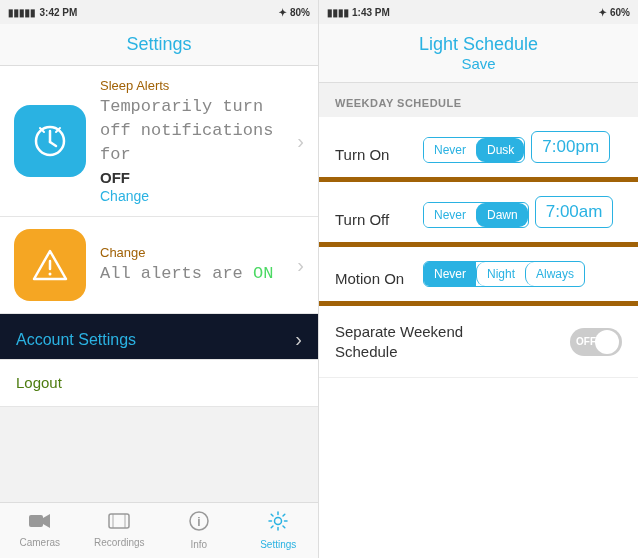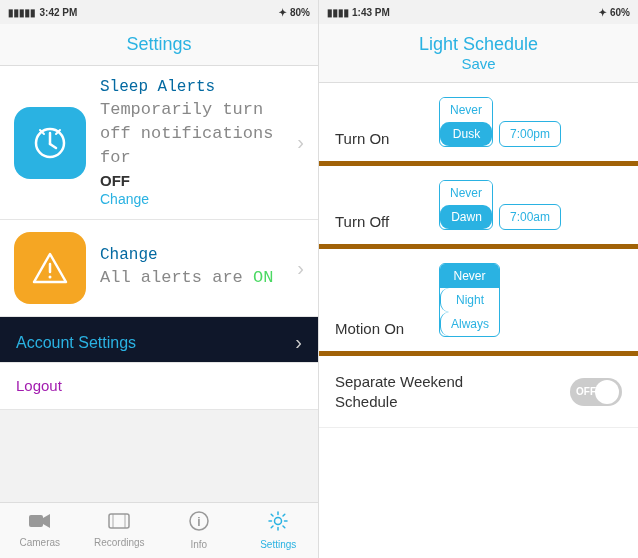--- a/index.html
+++ b/index.html
@@ -90,25 +90,24 @@
     }
 
     .icon-blue { background: #2ab2e2; }
     .icon-gold { background: #f5a623; }
 
     .settings-item-content {
       flex: 1;
     }
 
     .settings-item-title {
-      color: #0369a1;
-      font-size: 16px;
+      color: #a16207;
+      font-size: 13px;
       font-weight: 500;
       margin-bottom: 2px;
-      font-family: Liberation Mono, monospace;
     }
 
     .settings-item-subtitle {
       color: #888;
       font-size: 17px;
       line-height: 1.4;
       font-family: Liberation Mono, monospace;
     }
 
     .settings-item-status {
@@ -146,21 +145,21 @@
     }
 
     .logout-item {
       background: #fff;
       padding: 14px 16px;
       border-top: 1px solid #e5e5e5;
       border-bottom: 1px solid #e5e5e5;
     }
 
     .logout-text {
-      color: #a21caf;
+      color: #4d7c0f;
       font-size: 15px;
     }
 
     
     .left-tab-bar {
       background: #f9f9f9;
       border-top: 1px solid #ddd;
       height: 56px;
       display: flex;
       align-items: center;
@@ -279,22 +278,21 @@
       color: #333;
       width: 80px;
       flex-shrink: 0;
     }
 
     .segmented-control {
       display: flex;
       border: 1.5px solid #2ab2e2;
       border-radius: 6px;
       overflow: hidden;
-      margin-left: 24px;
-      flex-direction: column;
+      margin-left: 8px;
     }
 
     .seg-btn {
       padding: 5px 10px;
       font-size: 12px;
       color: #2ab2e2;
       background: #fff;
       cursor: pointer;
       border: none;
       outline: none;
@@ -310,21 +308,21 @@
       border-left: 1.5px solid #2ab2e2;
       border-radius: 9px;
     }
 
     .time-badge {
       margin-left: 6px;
       padding: 5px 10px;
       background: #fff;
       border: 1.5px solid #2ab2e2;
       border-radius: 6px;
-      font-size: 12px;
+      font-size: 17px;
       color: #2ab2e2;
       font-weight: 500;
     }
 
     .separate-weekend-row {
       display: flex;
       align-items: center;
       padding: 16px 16px;
       border-bottom: 1px solid #eee;
       justify-content: space-between;
@@ -489,20 +487,21 @@
       <span>60%</span>
     </div>
   </div>
 
   <div class="right-header">
     <span style="width:40px"></span>
     <span class="right-header-title">Light Schedule</span>
     <span class="right-header-save">Save</span>
   </div>
 
+  <div class="schedule-section-label">WEEKDAY SCHEDULE</div>
 
   <div class="schedule-content">
 
     <div class="schedule-row">
       <span class="schedule-row-label">Turn On</span>
       <div class="segmented-control">
         <button class="seg-btn">Never</button>
         <button class="seg-btn active">Dusk</button>
       </div>
       <span class="time-badge">7:00pm</span>

